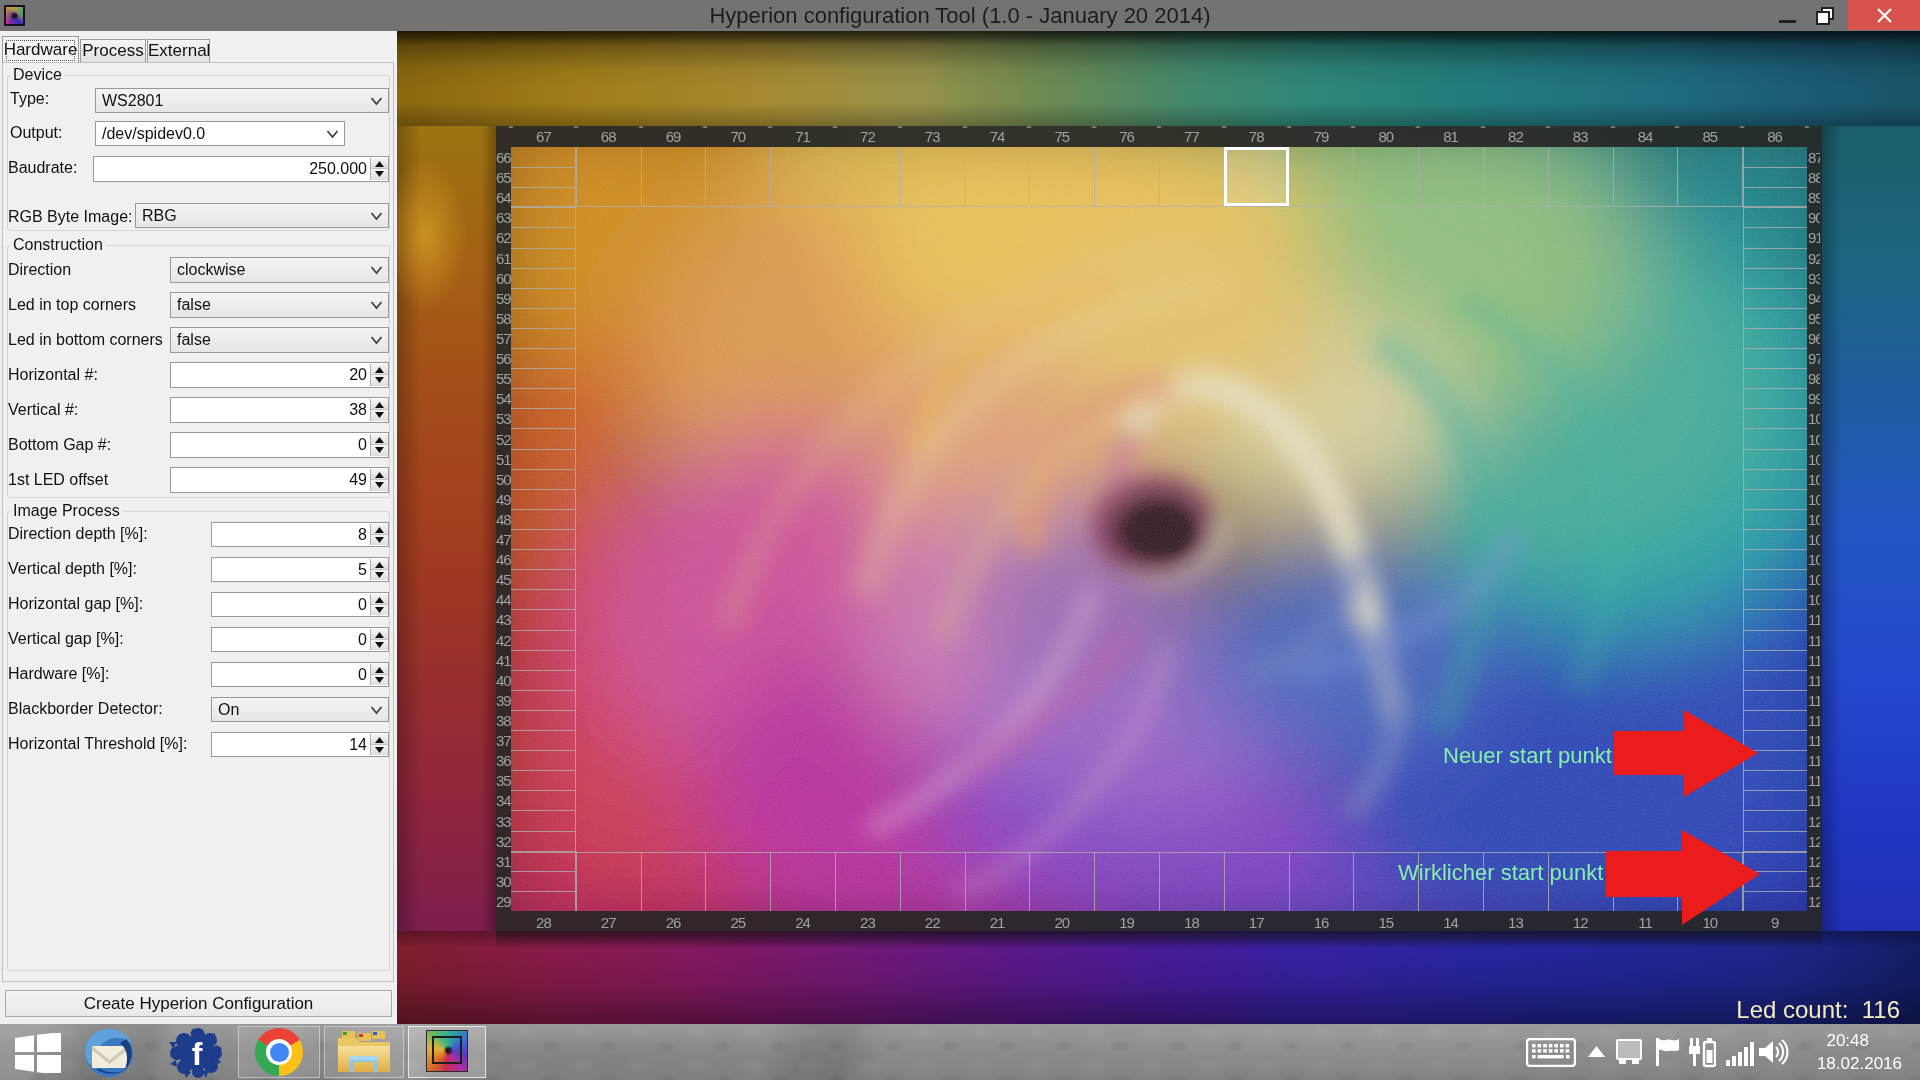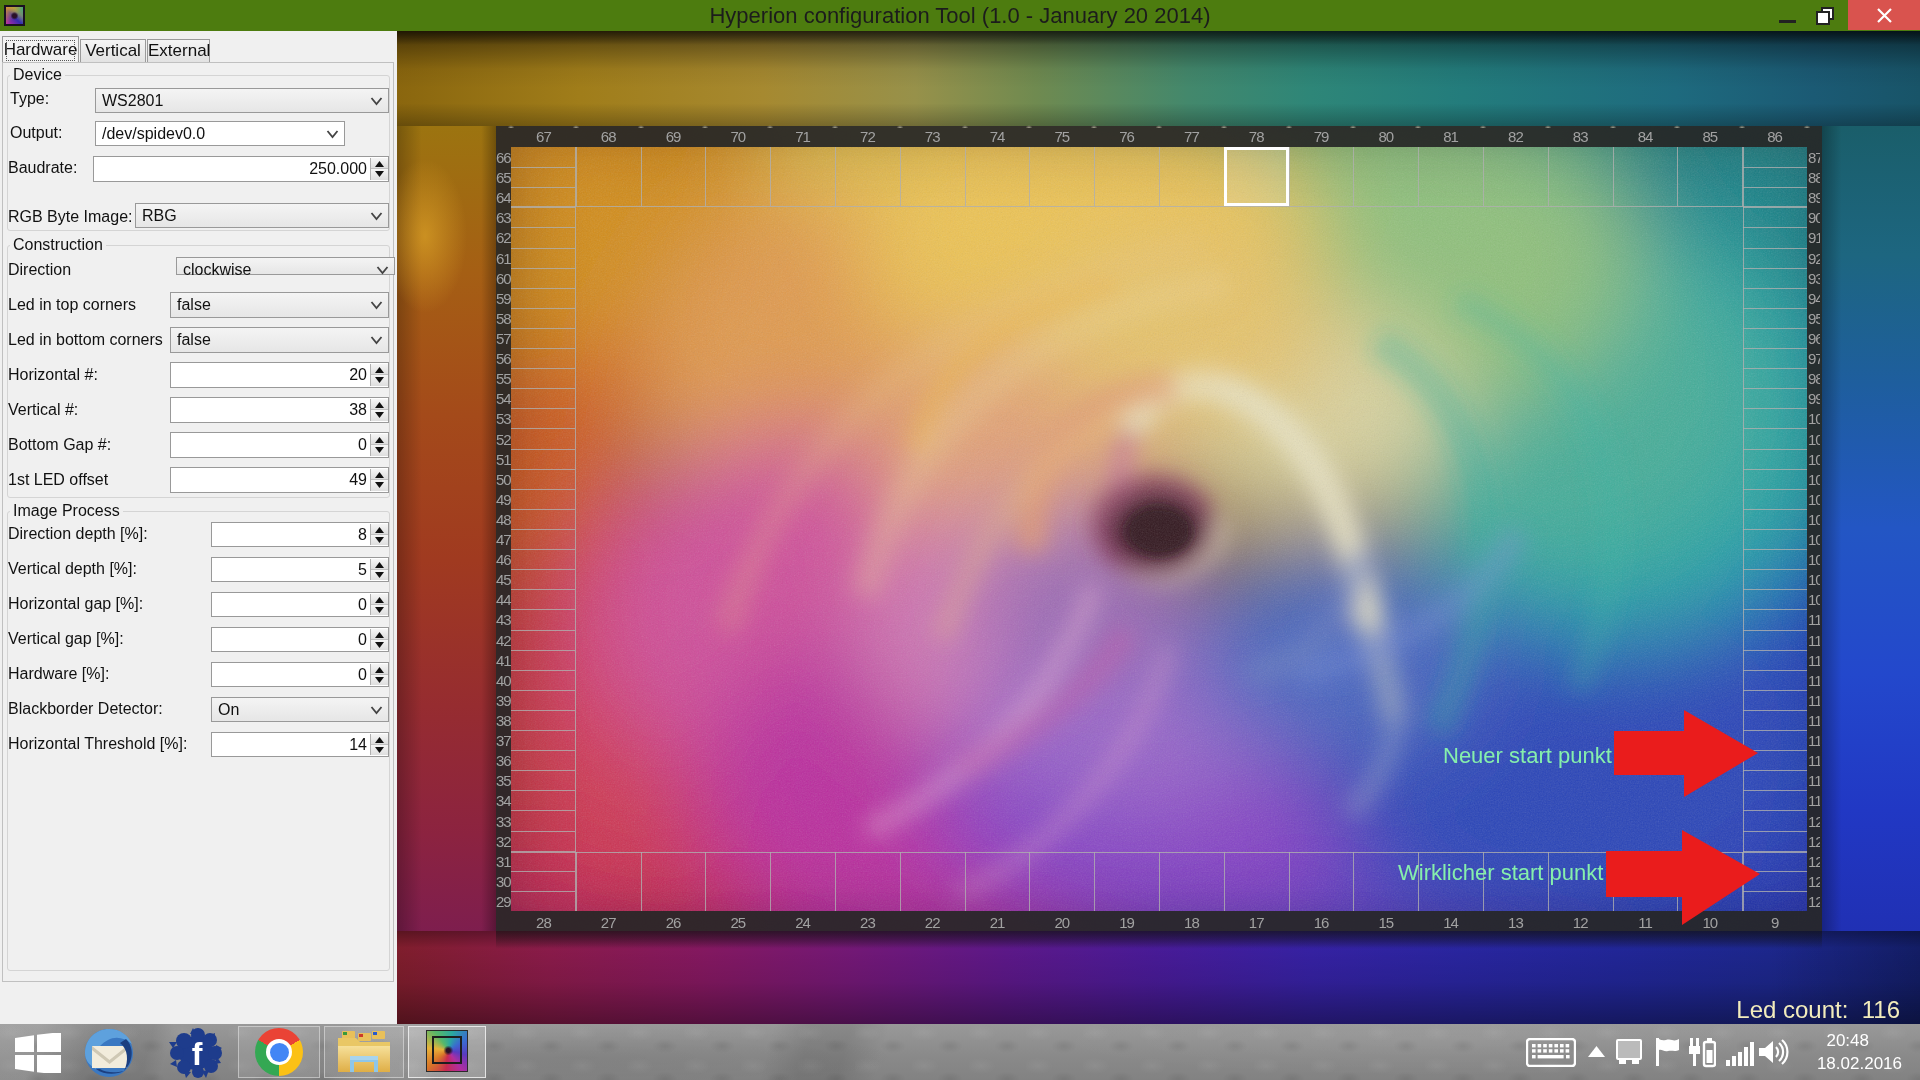--- a/index.html
+++ b/index.html
@@ -1,21 +1,21 @@
 <!DOCTYPE html>
 <html><head>
 <meta charset="utf-8">
 <style>
 * { margin:0; padding:0; box-sizing:border-box; }
 html,body { width:1920px; height:1080px; overflow:hidden; font-family:"Liberation Sans",sans-serif; }
 #stage { position:absolute; left:0; top:0; width:1920px; height:1080px; background:#f0f0f0; }
 .abs { position:absolute; }
 
 
-#titlebar { position:absolute; left:0; top:0; width:1920px; height:31px; background:#4d7c0f; }
+#titlebar { position:absolute; left:0; top:0; width:1920px; height:31px; background:#737373; }
 #titletext { position:absolute; left:0; top:3px; width:1920px; text-align:center; font-size:22px; color:#1c1c1c; }
 #appicon { position:absolute; left:4px; top:5px; width:21px; height:21px; border:2px solid #1a1022;
   background:
     radial-gradient(circle 5px at 50% 52%, #2a1028 0 2px, rgba(42,16,40,0) 4px),
     linear-gradient(135deg, rgba(232,160,40,.9), rgba(0,0,0,0) 55%),
     linear-gradient(225deg, rgba(40,170,130,.9), rgba(0,0,0,0) 55%),
     linear-gradient(45deg, rgba(200,40,160,.9), rgba(40,40,180,.9) 45%, rgba(0,0,0,0) 70%),
     linear-gradient(180deg, #d8a030, #7a3fa8);
 }
 #btn-min { position:absolute; left:1779px; top:20px; width:17px; height:3px; background:#222; }
@@ -185,21 +185,21 @@
     <div id="btn-close">
         <svg width="15" height="15">
           <path d="M1 1 L14 14 M14 1 L1 14" stroke="#fff" stroke-width="2.2"></path>
         </svg>
       </div>
   </div>
 
   <div id="panel">
     <div id="tabpage"></div>
     <div class="tab" id="tab1">Hardware<div class="dot"></div></div>
-    <div class="tab" id="tab2">Vertical</div>
+    <div class="tab" id="tab2">Process</div>
     <div class="tab" id="tab3">External</div>
     <div id="forms">
         <div class="groupbox" style="left:7px;top:44px;width:383px;height:156px"></div>
         <div class="grouplabel" style="left:10px;top:35px">Device</div>
         <div class="groupbox" style="left:7px;top:214px;width:383px;height:253px"></div>
         <div class="grouplabel" style="left:10px;top:205px">Construction</div>
         <div class="groupbox" style="left:7px;top:480px;width:383px;height:460px"></div>
         <div class="grouplabel" style="left:10px;top:471px">Image Process</div>
         <div class="lbl" style="left:10px;top:59px">Type:</div>
         <div class="combo" style="left:95px;top:57px;width:294px;height:25px">
@@ -232,21 +232,21 @@
           </div>
         </div>
         <div class="lbl" style="left:8px;top:177px">RGB Byte Image:</div>
         <div class="combo" style="left:135px;top:172px;width:254px;height:25px">
           <div class="txt">RBG</div>
           <svg class="chev" viewBox="0 0 13 13">
             <path d="M1.5 3 L6.5 9 L11.5 3" fill="none" stroke="#444" stroke-width="1.8"></path>
           </svg>
         </div>
         <div class="lbl" style="left:8px;top:230px">Direction</div>
-        <div class="combo" style="left:176px;top:226px;width:219px;height:18px">
+        <div class="combo" style="left:170px;top:226px;width:219px;height:26px">
           <div class="txt">clockwise</div>
           <svg class="chev" viewBox="0 0 13 13">
             <path d="M1.5 3 L6.5 9 L11.5 3" fill="none" stroke="#444" stroke-width="1.8"></path>
           </svg>
         </div>
         <div class="lbl" style="left:8px;top:265px">Led in top corners</div>
         <div class="combo" style="left:170px;top:261px;width:219px;height:26px">
           <div class="txt">false</div>
           <svg class="chev" viewBox="0 0 13 13">
             <path d="M1.5 3 L6.5 9 L11.5 3" fill="none" stroke="#444" stroke-width="1.8"></path>
@@ -420,20 +420,21 @@
               </svg>
             </div>
             <div class="dn">
               <svg width="9" height="6" style="top:2px">
                 <path d="M0 0 L4.5 6 L9 0 Z" fill="#111"></path>
               </svg>
             </div>
           </div>
         </div>
       </div>
+    <div id="createbtn">Create Hyperion Configuration</div>
   </div>
 
   <div id="taskbar">
       <svg class="tray" style="left:15px;top:9px" width="46" height="40" viewBox="0 0 46 40">
         <polygon points="0,5 19,2.2 19,19 0,19" fill="#fff"></polygon>
         <polygon points="22,1.8 46,-1 46,19 22,19" fill="#fff"></polygon>
         <polygon points="0,22 19,22 19,38.8 0,36" fill="#fff"></polygon>
         <polygon points="22,22 46,22 46,42 22,39.2" fill="#fff"></polygon>
       </svg>
       <svg class="tray" style="left:82px;top:3px" width="54" height="52" viewBox="0 0 54 52">

